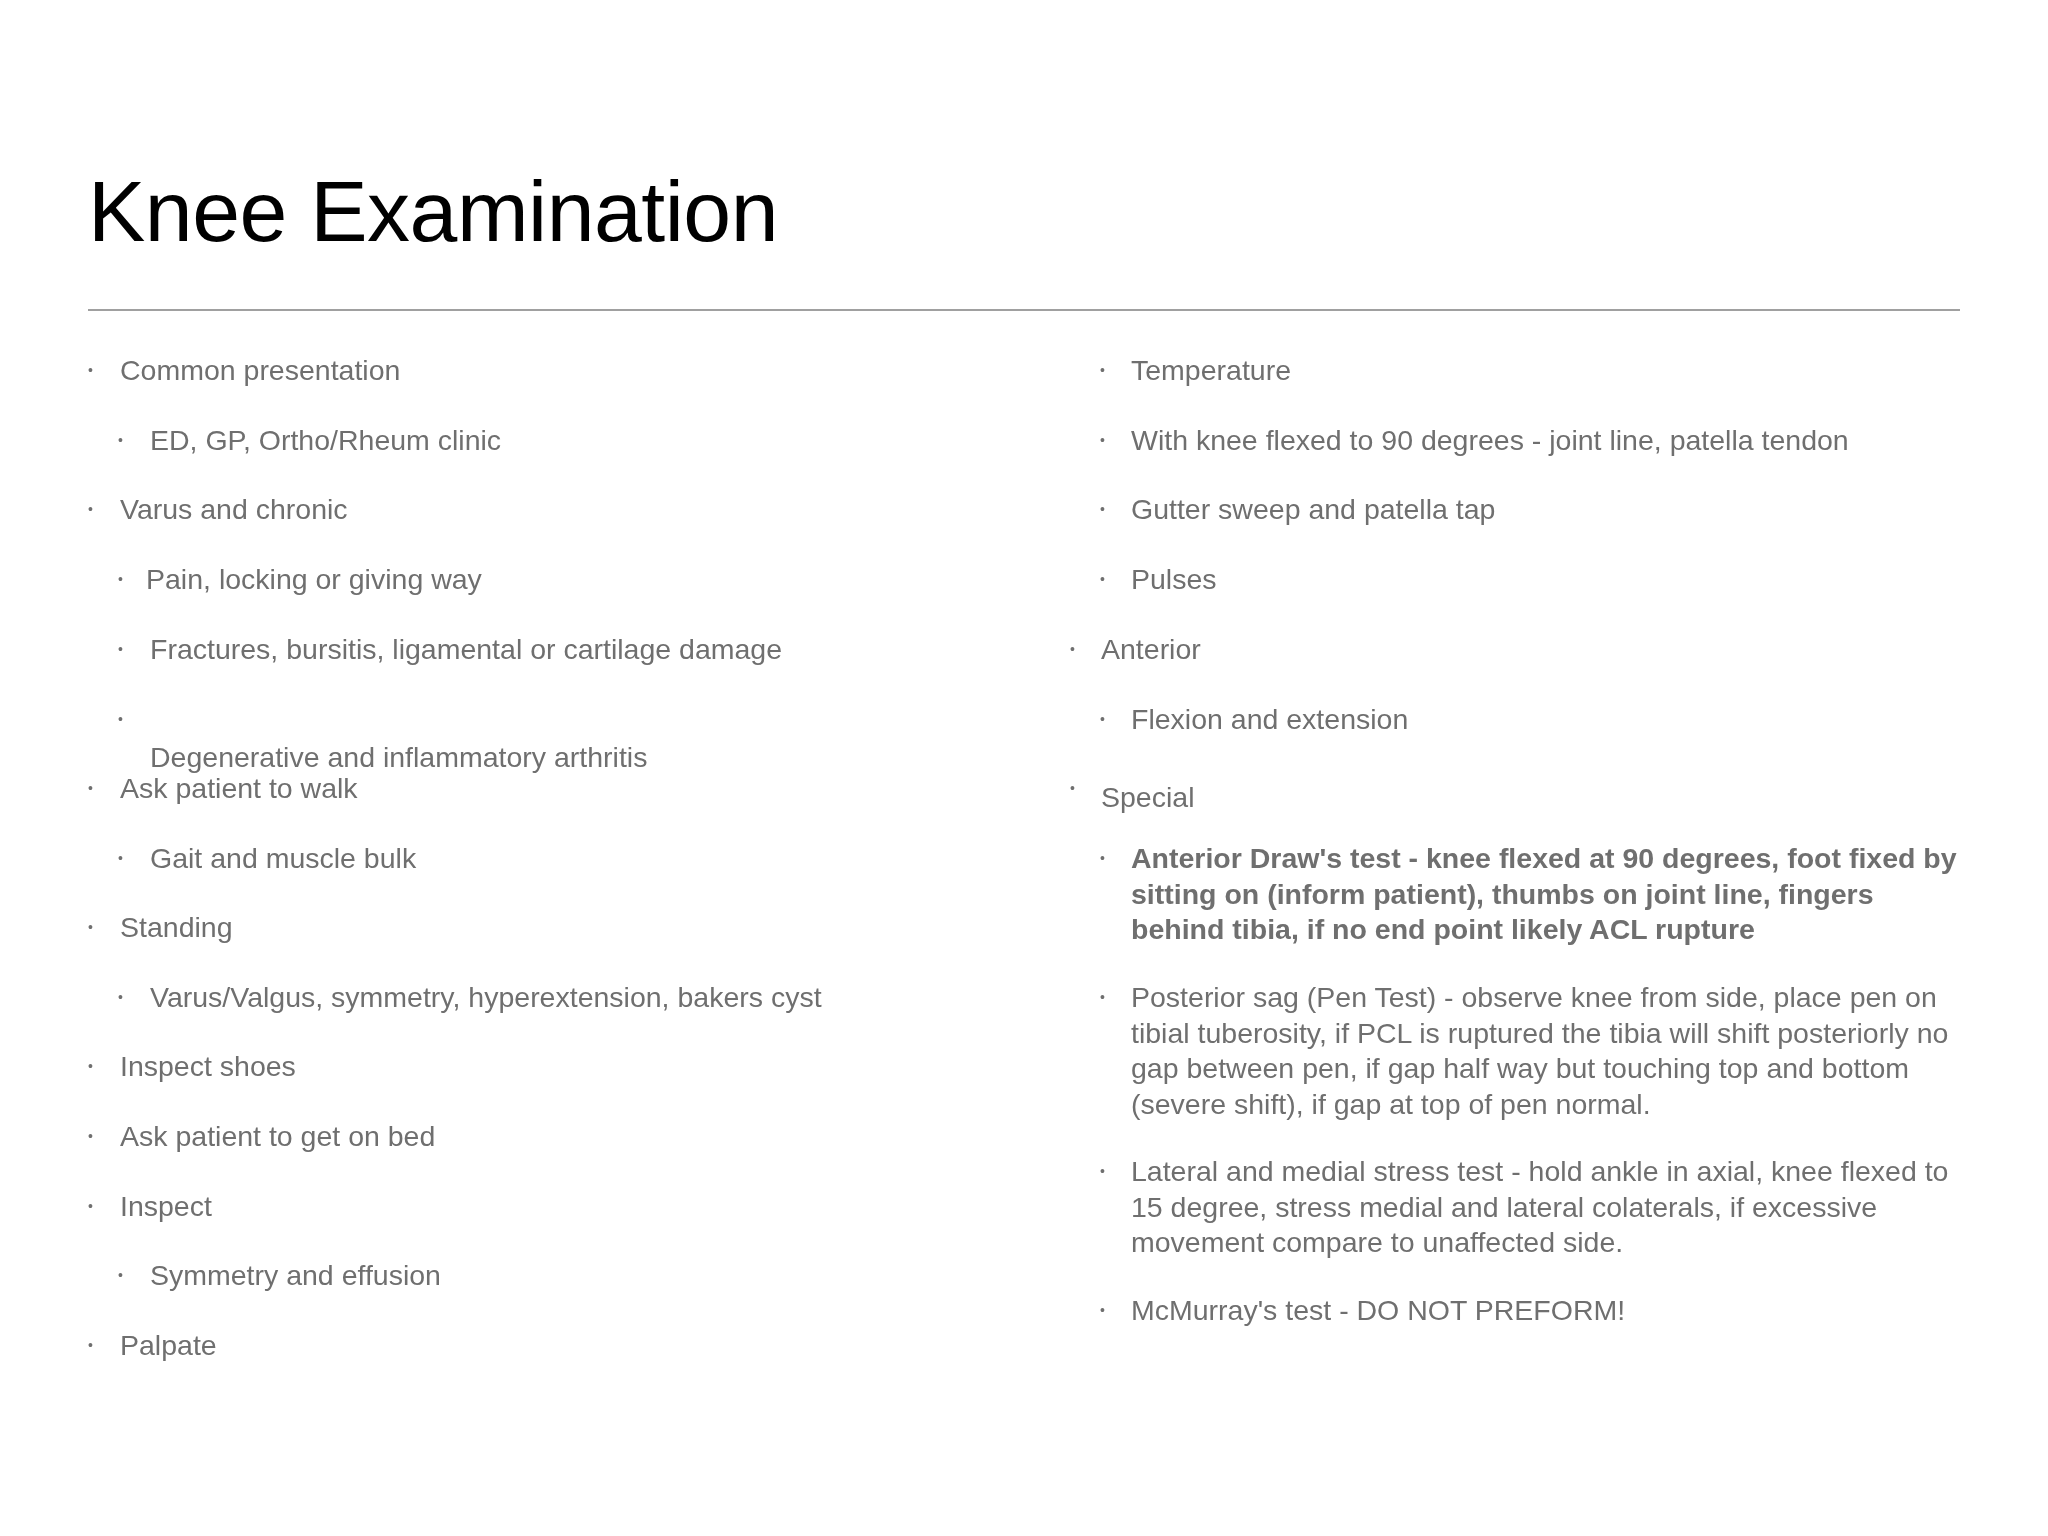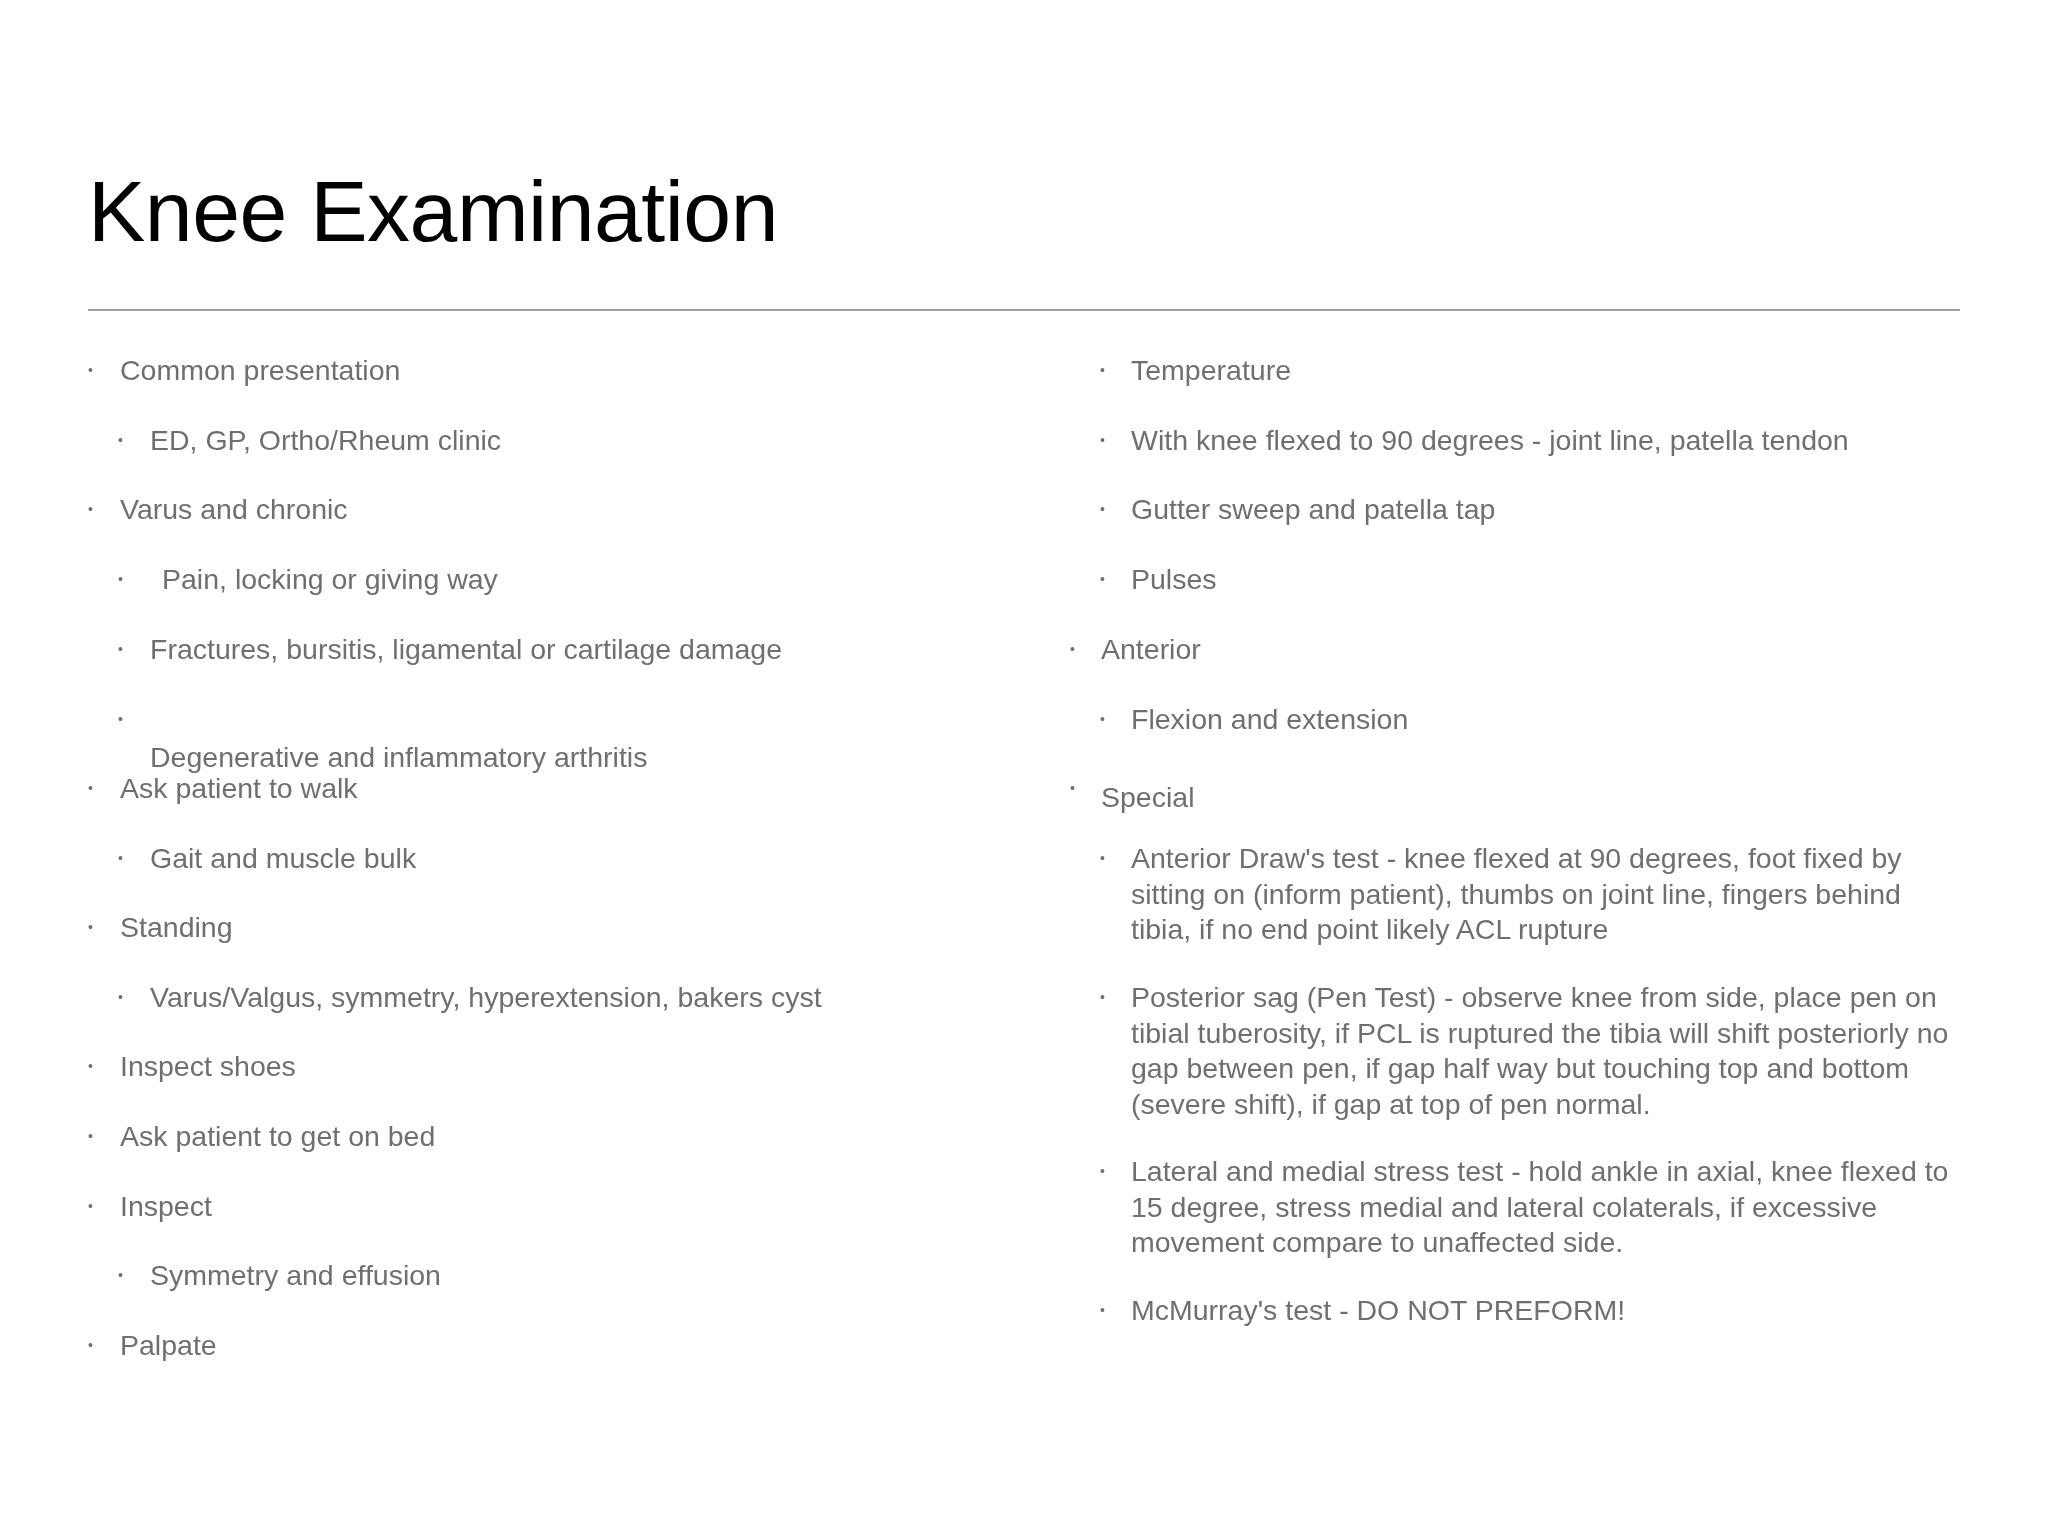--- a/index.html
+++ b/index.html
@@ -82,21 +82,21 @@
     <li class="item" style="left:118px;top:423px;width:870px;">
       <span class="bullet" style="left:0;">•</span>
       <span class="text" style="margin-left:32px;">ED, GP, Ortho/Rheum clinic</span>
     </li>
     <li class="item" style="left:88px;top:492px;width:900px;">
       <span class="bullet" style="left:0;">•</span>
       <span class="text" style="margin-left:32px;">Varus and chronic</span>
     </li>
     <li class="item" style="left:118px;top:562px;width:870px;">
       <span class="bullet" style="left:0;">•</span>
-      <span class="text" style="margin-left:44px;">Pain, locking or giving way</span>
+      <span class="text" style="margin-left:28px;">Pain, locking or giving way</span>
     </li>
     <li class="item" style="left:118px;top:632px;width:870px;">
       <span class="bullet" style="left:0;">•</span>
       <span class="text" style="margin-left:32px;">Fractures, bursitis, ligamental or cartilage damage</span>
     </li>
     <li class="item" style="left:118px;top:702px;width:870px;">
       <span class="bullet" style="left:0;">•</span>
       <span class="text" style="margin-left:32px;margin-top:38px;">Degenerative and inflammatory arthritis</span>
     </li>
     <li class="item" style="left:88px;top:771px;width:900px;">
@@ -161,21 +161,21 @@
     <li class="item" style="left:1100px;top:702px;width:870px;">
       <span class="bullet" style="left:0;">•</span>
       <span class="text" style="margin-left:31px;">Flexion and extension</span>
     </li>
     <li class="item" style="left:1070px;top:771px;width:900px;">
       <span class="bullet" style="left:0;">•</span>
       <span class="text" style="margin-left:31px;margin-top:9px;">Special</span>
     </li>
     <li class="item" style="left:1100px;top:841px;width:858px;">
       <span class="bullet" style="left:0;">•</span>
-      <span class="text" style="margin-left:31px;">Anterior Draw's test - knee flexed at 90 degrees, foot fixed by sitting on (inform patient), thumbs on joint line, fingers behind tibia, if no end point likely ACL rupture</span>
+      <span class="text" style="margin-left:31px;font-weight:bold;">Anterior Draw's test - knee flexed at 90 degrees, foot fixed by sitting on (inform patient), thumbs on joint line, fingers behind tibia, if no end point likely ACL rupture</span>
     </li>
     <li class="item" style="left:1100px;top:980px;width:858px;">
       <span class="bullet" style="left:0;">•</span>
       <span class="text" style="margin-left:31px;">Posterior sag (Pen Test) - observe knee from side, place pen on tibial tuberosity, if PCL is ruptured the tibia will shift posteriorly no gap between pen, if gap half way but touching top and bottom (severe shift), if gap at top of pen normal.</span>
     </li>
     <li class="item" style="left:1100px;top:1154px;width:868px;">
       <span class="bullet" style="left:0;">•</span>
       <span class="text" style="margin-left:31px;">Lateral and medial stress test - hold ankle in axial, knee flexed to 15 degree, stress medial and lateral colaterals, if excessive movement compare to unaffected side.</span>
     </li>
     <li class="item" style="left:1100px;top:1293px;width:870px;">

